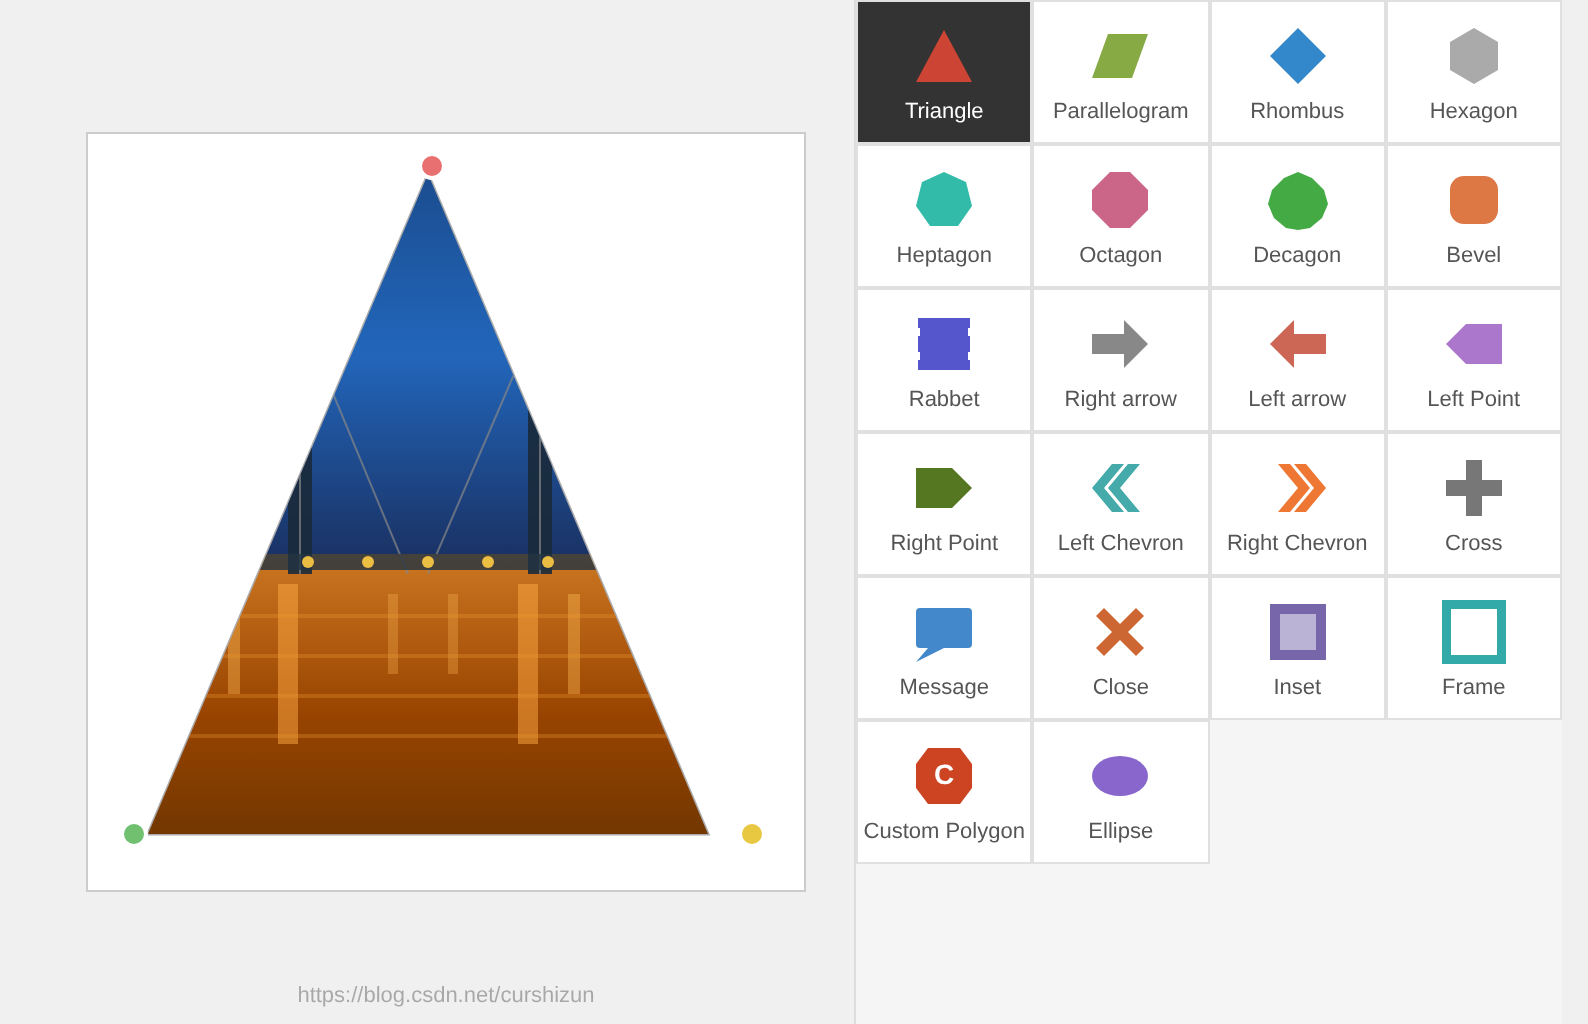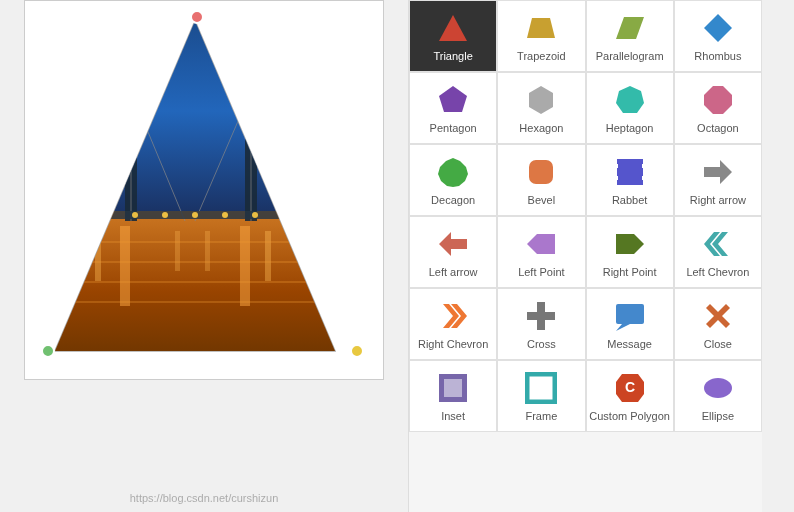--- a/index.html
+++ b/index.html
@@ -12,22 +12,23 @@
       overflow: hidden;
     }
 
     
     #canvas-area {
       width: 408px;
       height: 512px;
       background: #f0f0f0;
       position: relative;
       display: flex;
-      align-items: flex-start;
+      align-items: center;
       justify-content: center;
+      margin-left: 19px;
     }
 
     #shape-canvas {
       width: 360px;
       height: 380px;
       background: white;
       border: 1px solid #ccc;
       position: relative;
     }
 
@@ -188,48 +189,32 @@
       <div class="shape-icon">
         <svg width="32" height="32" viewBox="0 0 32 32">
           <polygon points="16,3 2,29 30,29" fill="#cc4433"></polygon>
         </svg>
       </div>
       <span class="shape-label" style="color: white;">Triangle</span>
     </div>
     <div class="shape-item">
       <div class="shape-icon">
         <svg width="32" height="32" viewBox="0 0 32 32">
-          <polygon points="7,6 25,6 30,26 2,26" fill="#c8a030"></polygon>
-        </svg>
-      </div>
-      <span class="shape-label">Trapezoid</span>
-    </div>
-    <div class="shape-item">
-      <div class="shape-icon">
-        <svg width="32" height="32" viewBox="0 0 32 32">
           <polygon points="10,5 30,5 22,27 2,27" fill="#88aa44"></polygon>
         </svg>
       </div>
       <span class="shape-label">Parallelogram</span>
     </div>
     <div class="shape-item">
       <div class="shape-icon">
         <svg width="32" height="32" viewBox="0 0 32 32">
           <polygon points="16,2 30,16 16,30 2,16" fill="#3388cc"></polygon>
         </svg>
       </div>
       <span class="shape-label">Rhombus</span>
-    </div>
-    <div class="shape-item">
-      <div class="shape-icon">
-        <svg width="32" height="32" viewBox="0 0 32 32">
-          <polygon points="16,2 30,12 25,28 7,28 2,12" fill="#7744aa"></polygon>
-        </svg>
-      </div>
-      <span class="shape-label">Pentagon</span>
     </div>
     <div class="shape-item">
       <div class="shape-icon">
         <svg width="32" height="32" viewBox="0 0 32 32">
           <polygon points="16,2 28,9 28,23 16,30 4,23 4,9" fill="#aaaaaa"></polygon>
         </svg>
       </div>
       <span class="shape-label">Hexagon</span>
     </div>
     <div class="shape-item">

